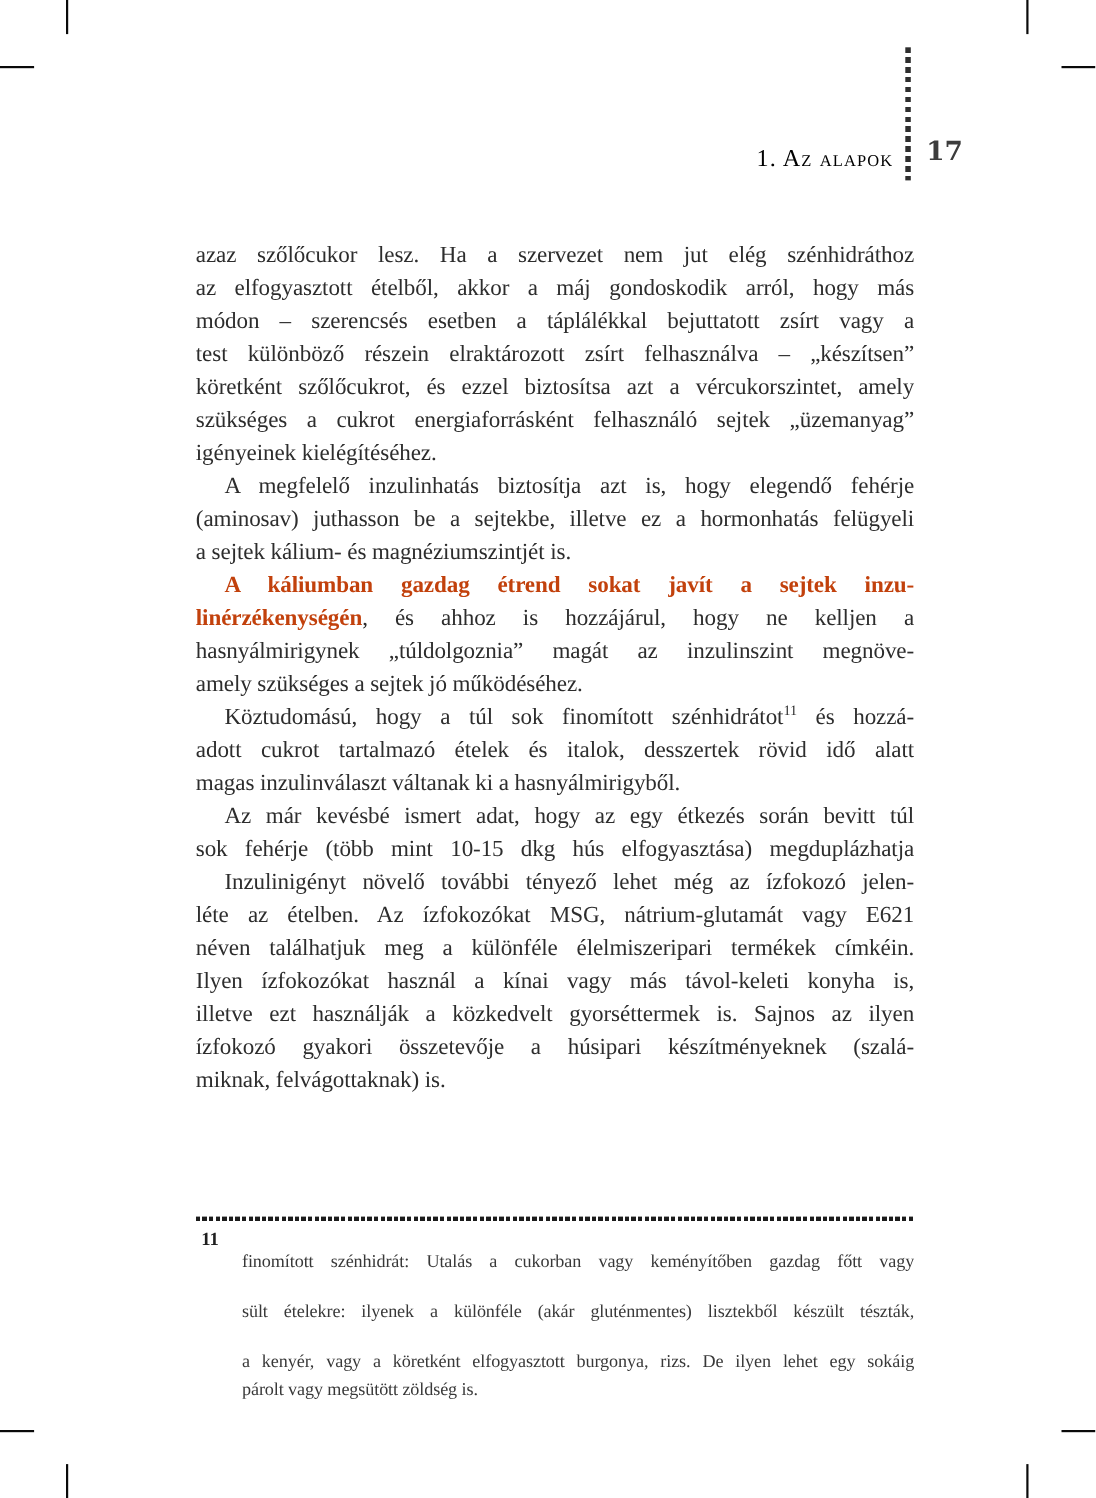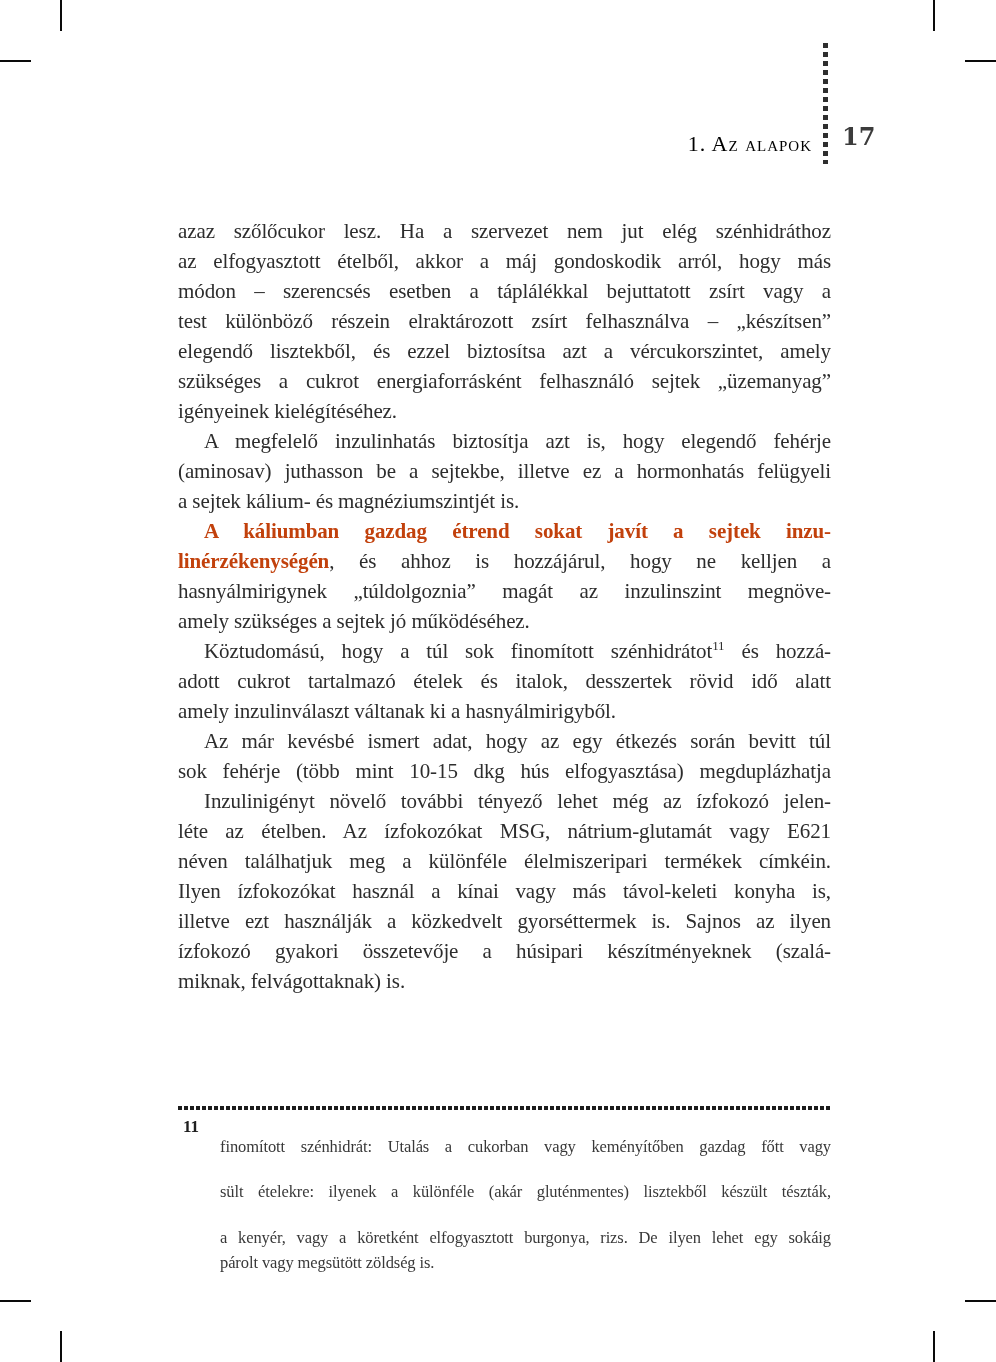--- a/index.html
+++ b/index.html
@@ -122,39 +122,39 @@
   <div class="header-rule"></div>
 
   <div class="page-number">17</div>
 
   <div class="body-text">
       <div>
         <div class="line just"><span>azaz szőlőcukor lesz. Ha a szervezet nem jut elég szénhidráthoz</span></div>
         <div class="line just"><span>az elfogyasztott ételből, akkor a máj gondoskodik arról, hogy más</span></div>
         <div class="line just"><span>módon – szerencsés esetben a táplálékkal bejuttatott zsírt vagy a</span></div>
         <div class="line just"><span>test különböző részein elraktározott zsírt felhasználva – „készítsen”</span></div>
-        <div class="line just"><span>elegendő lisztekből, és ezzel biztosítsa azt a vércukorszintet, amely</span></div>
+        <div class="line just"><span>köretként szőlőcukrot, és ezzel biztosítsa azt a vércukorszintet, amely</span></div>
         <div class="line just"><span>szükséges a cukrot energiaforrásként felhasználó sejtek „üzemanyag”</span></div>
         <div class="line"><span>igényeinek kielégítéséhez.</span></div>
       </div>
       <div>
         <div class="line just indent"><span>A megfelelő inzulinhatás biztosítja azt is, hogy elegendő fehérje</span></div>
         <div class="line just"><span>(aminosav) juthasson be a sejtekbe, illetve ez a hormonhatás felügyeli</span></div>
         <div class="line"><span>a sejtek kálium- és magnéziumszintjét is.</span></div>
       </div>
       <div>
         <div class="line just indent"><span class="bold">A káliumban gazdag étrend sokat javít a sejtek inzu-</span></div>
         <div class="line just"><span class="bold">linérzékenységén</span><span>, és ahhoz is hozzájárul, hogy ne kelljen a</span></div>
         <div class="line just"><span>hasnyálmirigynek „túldolgoznia” magát az inzulinszint megnöve-</span></div>
         <div class="line"><span>amely szükséges a sejtek jó működéséhez.</span></div>
       </div>
       <div>
         <div class="line just indent"><span>Köztudomású, hogy a túl sok finomított szénhidrátot</span><span class="sup">11</span><span> és hozzá-</span></div>
         <div class="line just"><span>adott cukrot tartalmazó ételek és italok, desszertek rövid idő alatt</span></div>
-        <div class="line"><span>amely inzulinválaszt váltanak ki a hasnyálmirigyből.</span></div>
+        <div class="line"><span>magas inzulinválaszt váltanak ki a hasnyálmirigyből.</span></div>
       </div>
       <div>
         <div class="line just indent"><span>Az már kevésbé ismert adat, hogy az egy étkezés során bevitt túl</span></div>
         <div class="line just"><span>sok fehérje (több mint 10-15 dkg hús elfogyasztása) megduplázhatja</span></div>
       </div>
       <div>
         <div class="line just indent"><span>Inzulinigényt növelő további tényező lehet még az ízfokozó jelen-</span></div>
         <div class="line just"><span>léte az ételben. Az ízfokozókat MSG, nátrium-glutamát vagy E621</span></div>
         <div class="line just"><span>néven találhatjuk meg a különféle élelmiszeripari termékek címkéin.</span></div>
         <div class="line just"><span>Ilyen ízfokozókat használ a kínai vagy más távol-keleti konyha is,</span></div>

